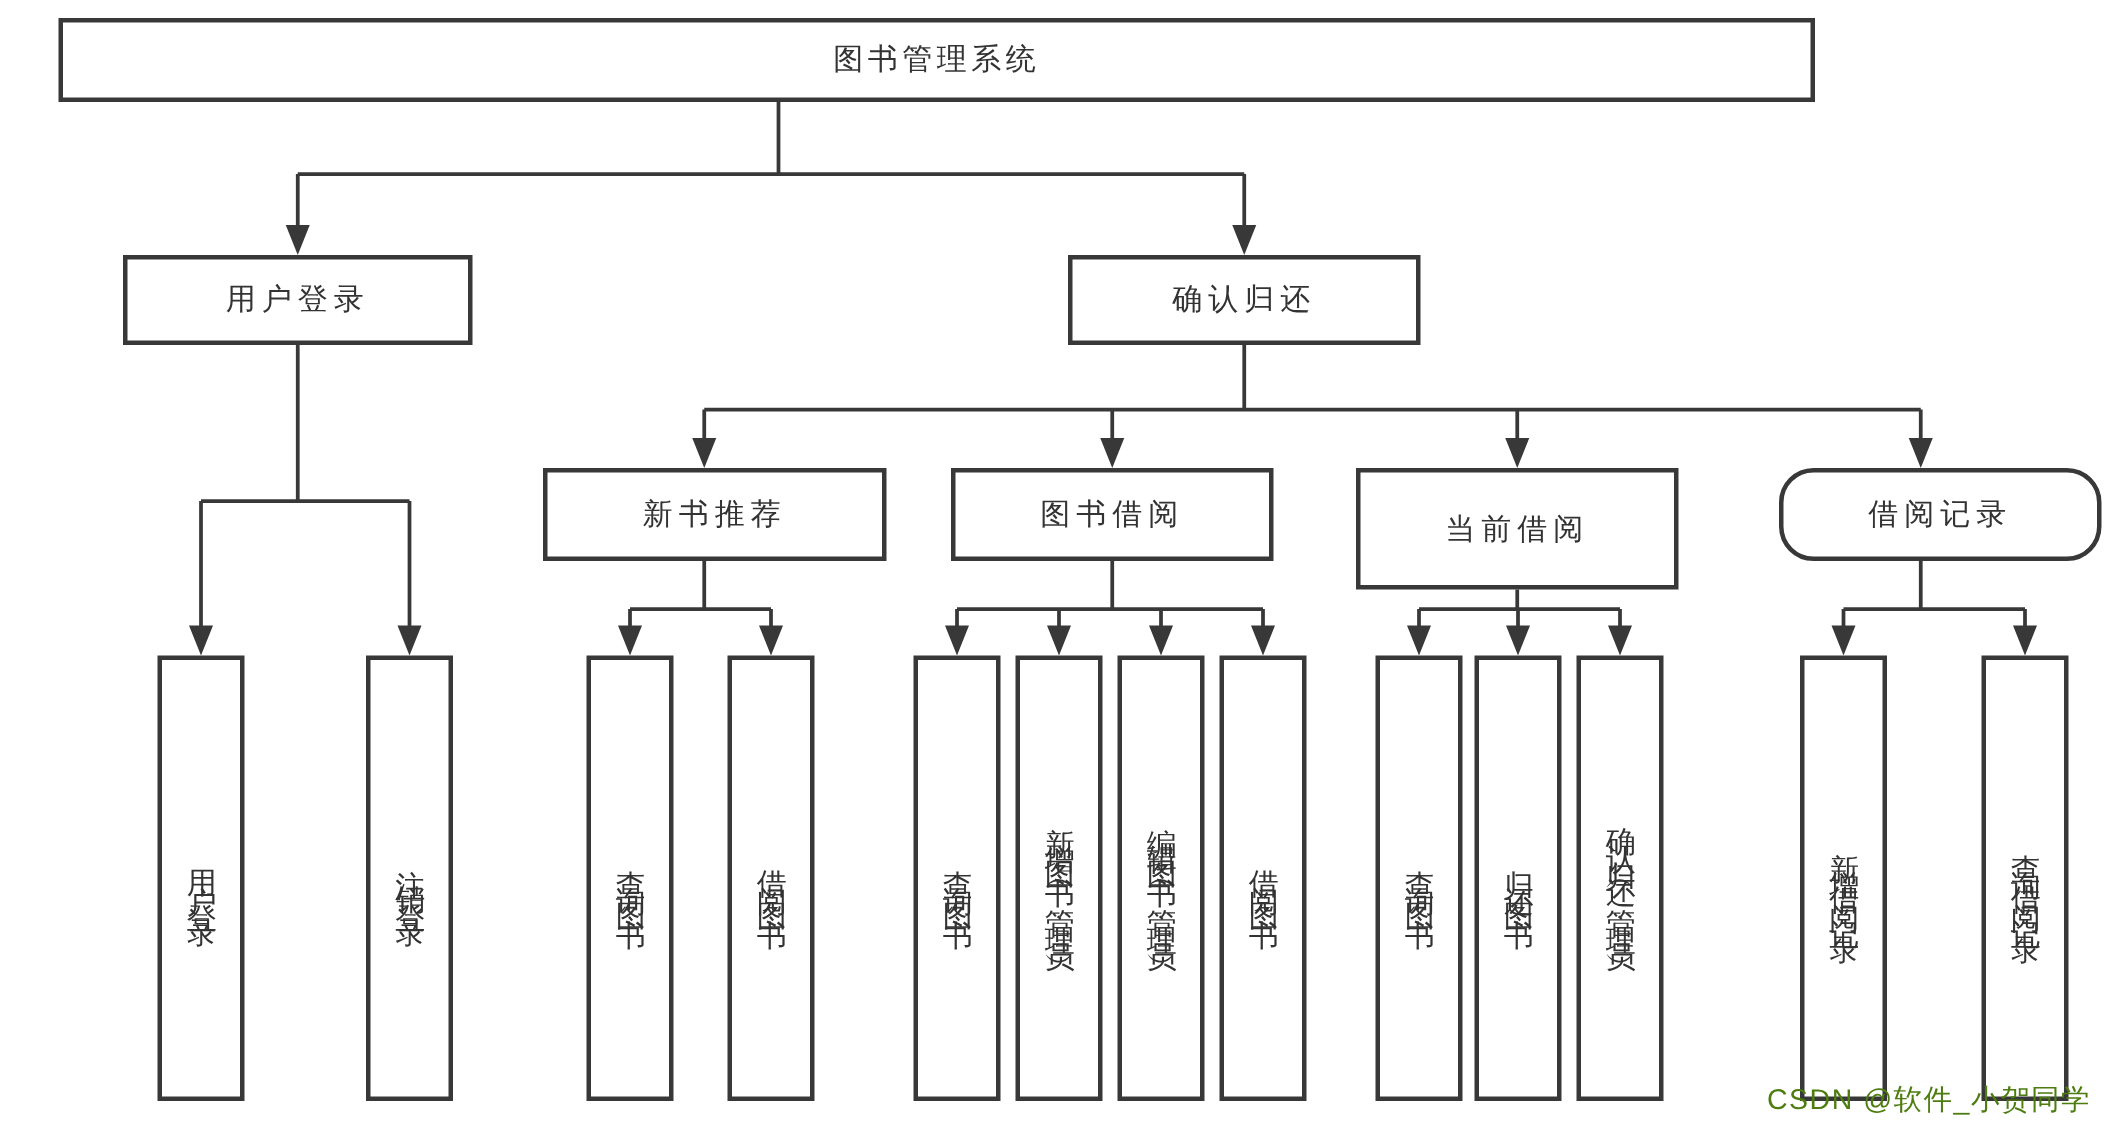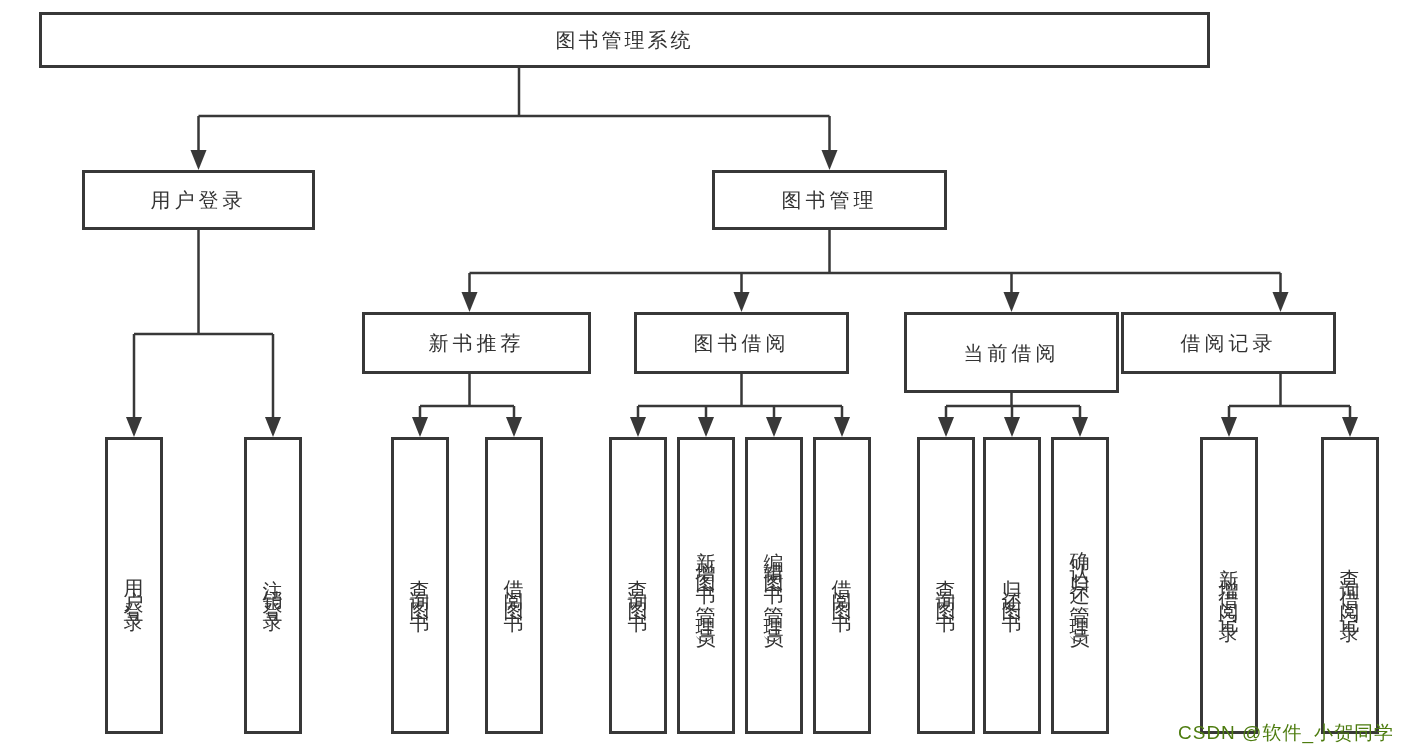--- a/index.html
+++ b/index.html
@@ -115,26 +115,26 @@
     <polygon points="938,417 954,417 946,437" fill="#383838"></polygon>
     <polygon points="1004,417 1020,417 1012,437" fill="#383838"></polygon>
     <polygon points="1072,417 1088,417 1080,437" fill="#383838"></polygon>
     <polygon points="1221,417 1237,417 1229,437" fill="#383838"></polygon>
     <polygon points="1342,417 1358,417 1350,437" fill="#383838"></polygon>
   </svg>
 
   <div class="node root-box" style="left:7px; top:12px; width:1171px; height:56px;margin-left:32px;">图书管理系统</div>
 
   <div class="node" style="left:82px; top:170px; width:233px; height:60px;">用户登录</div>
-  <div class="node" style="left:712px; top:170px; width:235px; height:60px;">图书管理</div>
+  <div class="node" style="left:712px; top:170px; width:235px; height:60px;">确认归还</div>
 
   <div class="node" style="left:362px; top:312px; width:229px; height:62px;">新书推荐</div>
   <div class="node" style="left:634px; top:312px; width:215px; height:62px;">图书借阅</div>
   <div class="node" style="left:904px; top:312px; width:215px; height:81px;">当前借阅</div>
-  <div class="node" style="left:1121px; top:312px; width:215px; height:62px;">借阅记录</div>
+  <div class="node" style="left:1186px; top:312px; width:215px; height:62px;border-radius:23px;">借阅记录</div>
 
   <div class="node vnode" style="left:105px; top:437px; width:58px; height:297px;">用户登录</div>
   <div class="node vnode" style="left:244px; top:437px; width:58px; height:297px;">注销登录</div>
 
   <div class="node vnode" style="left:391px; top:437px; width:58px; height:297px;">查询图书</div>
   <div class="node vnode" style="left:485px; top:437px; width:58px; height:297px;">借阅图书</div>
 
   <div class="node vnode" style="left:609px; top:437px; width:58px; height:297px;">查询图书</div>
   <div class="node vnode" style="left:677px; top:437px; width:58px; height:297px;">新增图书（管理员）</div>
   <div class="node vnode" style="left:745px; top:437px; width:58px; height:297px;">编辑图书（管理员）</div>

